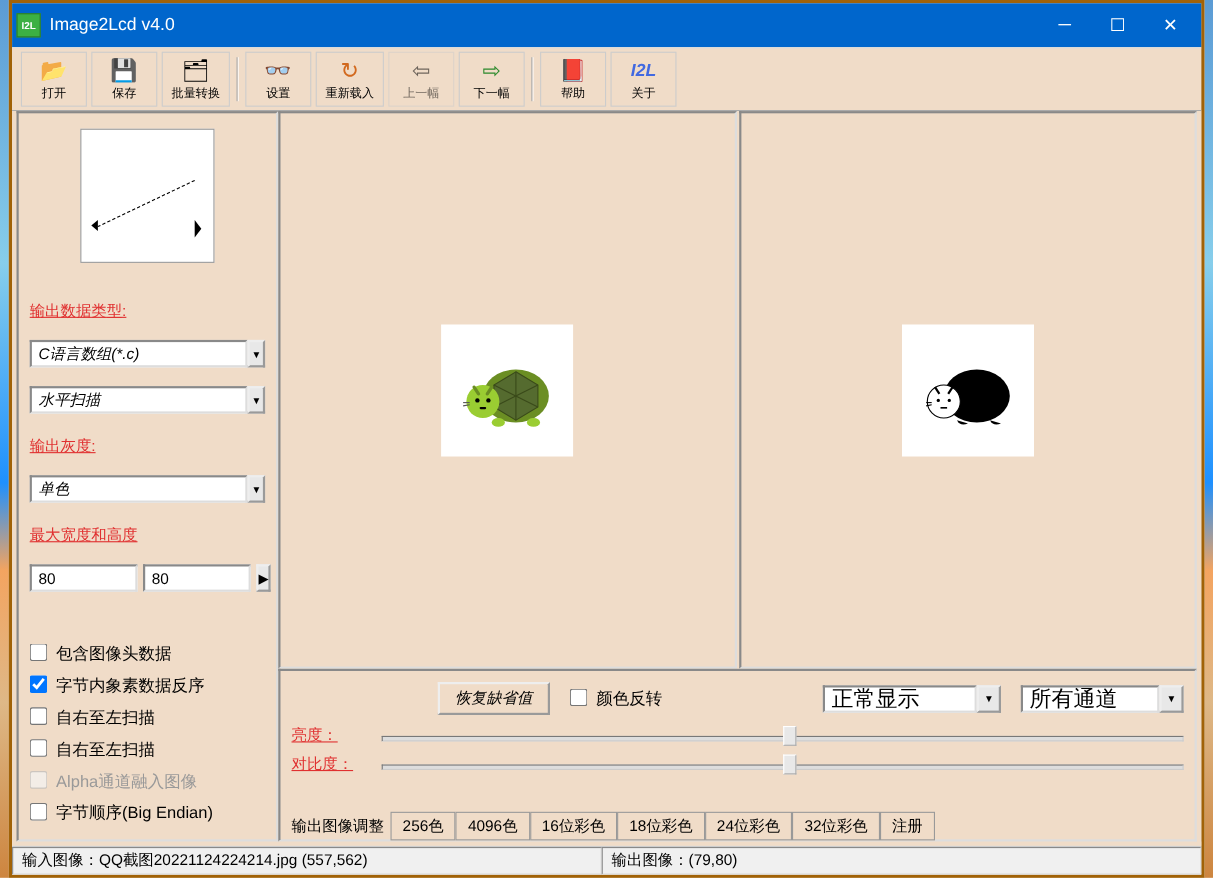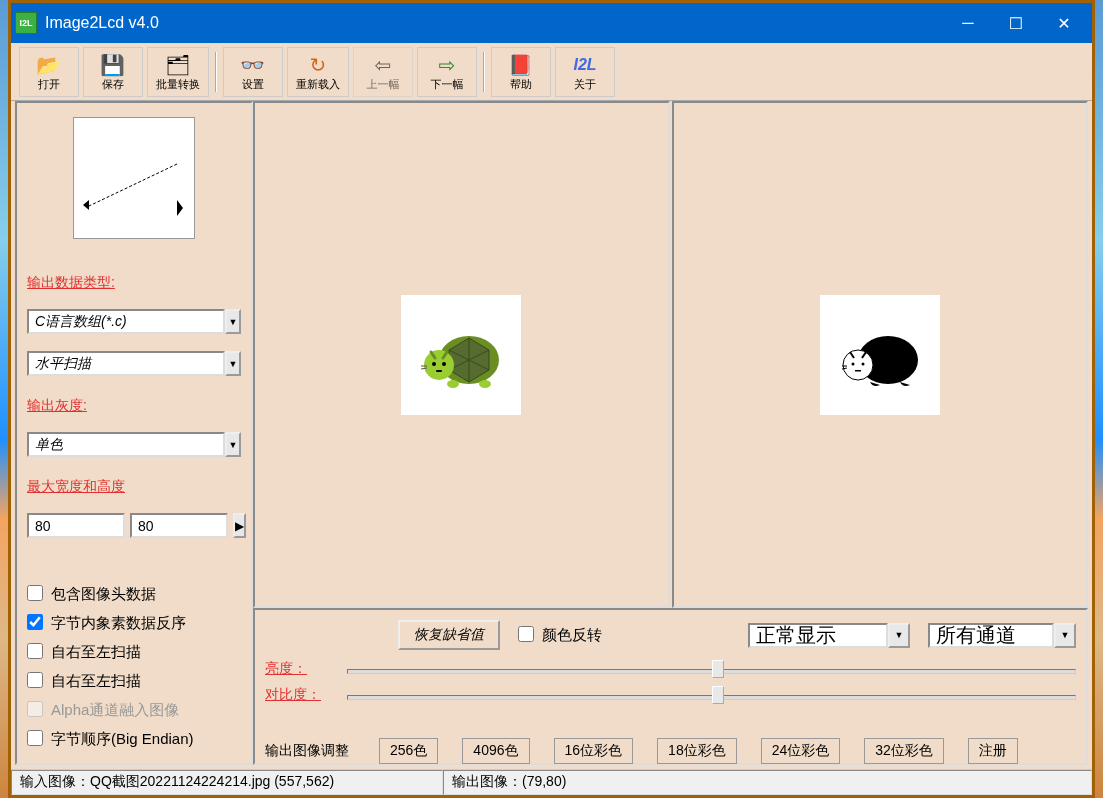--- a/index.html
+++ b/index.html
@@ -47,26 +47,26 @@
   .crow .ddc { display:flex; height:25px;}
   .crow .ddc input { width: 140px; border: 2px inset #ddd; padding: 2px 6px; font-size: 20px; background:#fff;}
   .crow .ddc button { width: 22px; border: 2px outset #eee; background: #e8e8e8; font-size:9px;}
   .slider-row { display: flex; align-items: center; gap: 14px; margin-bottom: 8px; }
   .slider-row .sl { color: #e03030; font-size: 14px; text-decoration: underline; width: 68px; }
   .slider-track { flex: 1; height: 18px; position: relative; }
   .slider-track::before { content:""; position:absolute; top:50%; left:0; right:0; height:3px; background:#ddd; border:1px inset #ccc;}
   .thumb { position: absolute; top: 0; width: 12px; height: 18px; background: #e8e8e8; border: 1px outset #fff; }
 
   .tabs-row { display: flex; margin-top: auto; align-items:flex-end;}
-  .tab { border: 1px solid #999; background: #f0dcc8; padding: 3px 10px; font-size: 14px; cursor: pointer; position:relative; bottom:-1px;margin-left:24px;}
+  .tab { border: 1px solid #999; background: #f0dcc8; padding: 3px 10px; font-size: 14px; cursor: pointer; position:relative; bottom:-1px;}
   .tab-lbl { font-size:14px; padding:3px 6px 3px 0; }
 
   .status { height: 26px; background: #f0f0f0; border-top: 1px solid #ccc; display: flex; font-size: 14px; }
   .status-cell { border: 1px inset #ddd; padding: 2px 8px; }
-  .status-cell:first-child { width: 432px; }
+  .status-cell:first-child { width: 536px; }
   .status-cell:last-child { flex:1; }
 
   svg.turtle { width:100px; height:90px;}
   svg.bw { width:100px; height:90px;}
   svg.scan { width:110px; height:100px;}
 </style>
 </head>
 <body>
 
 <div class="window">

